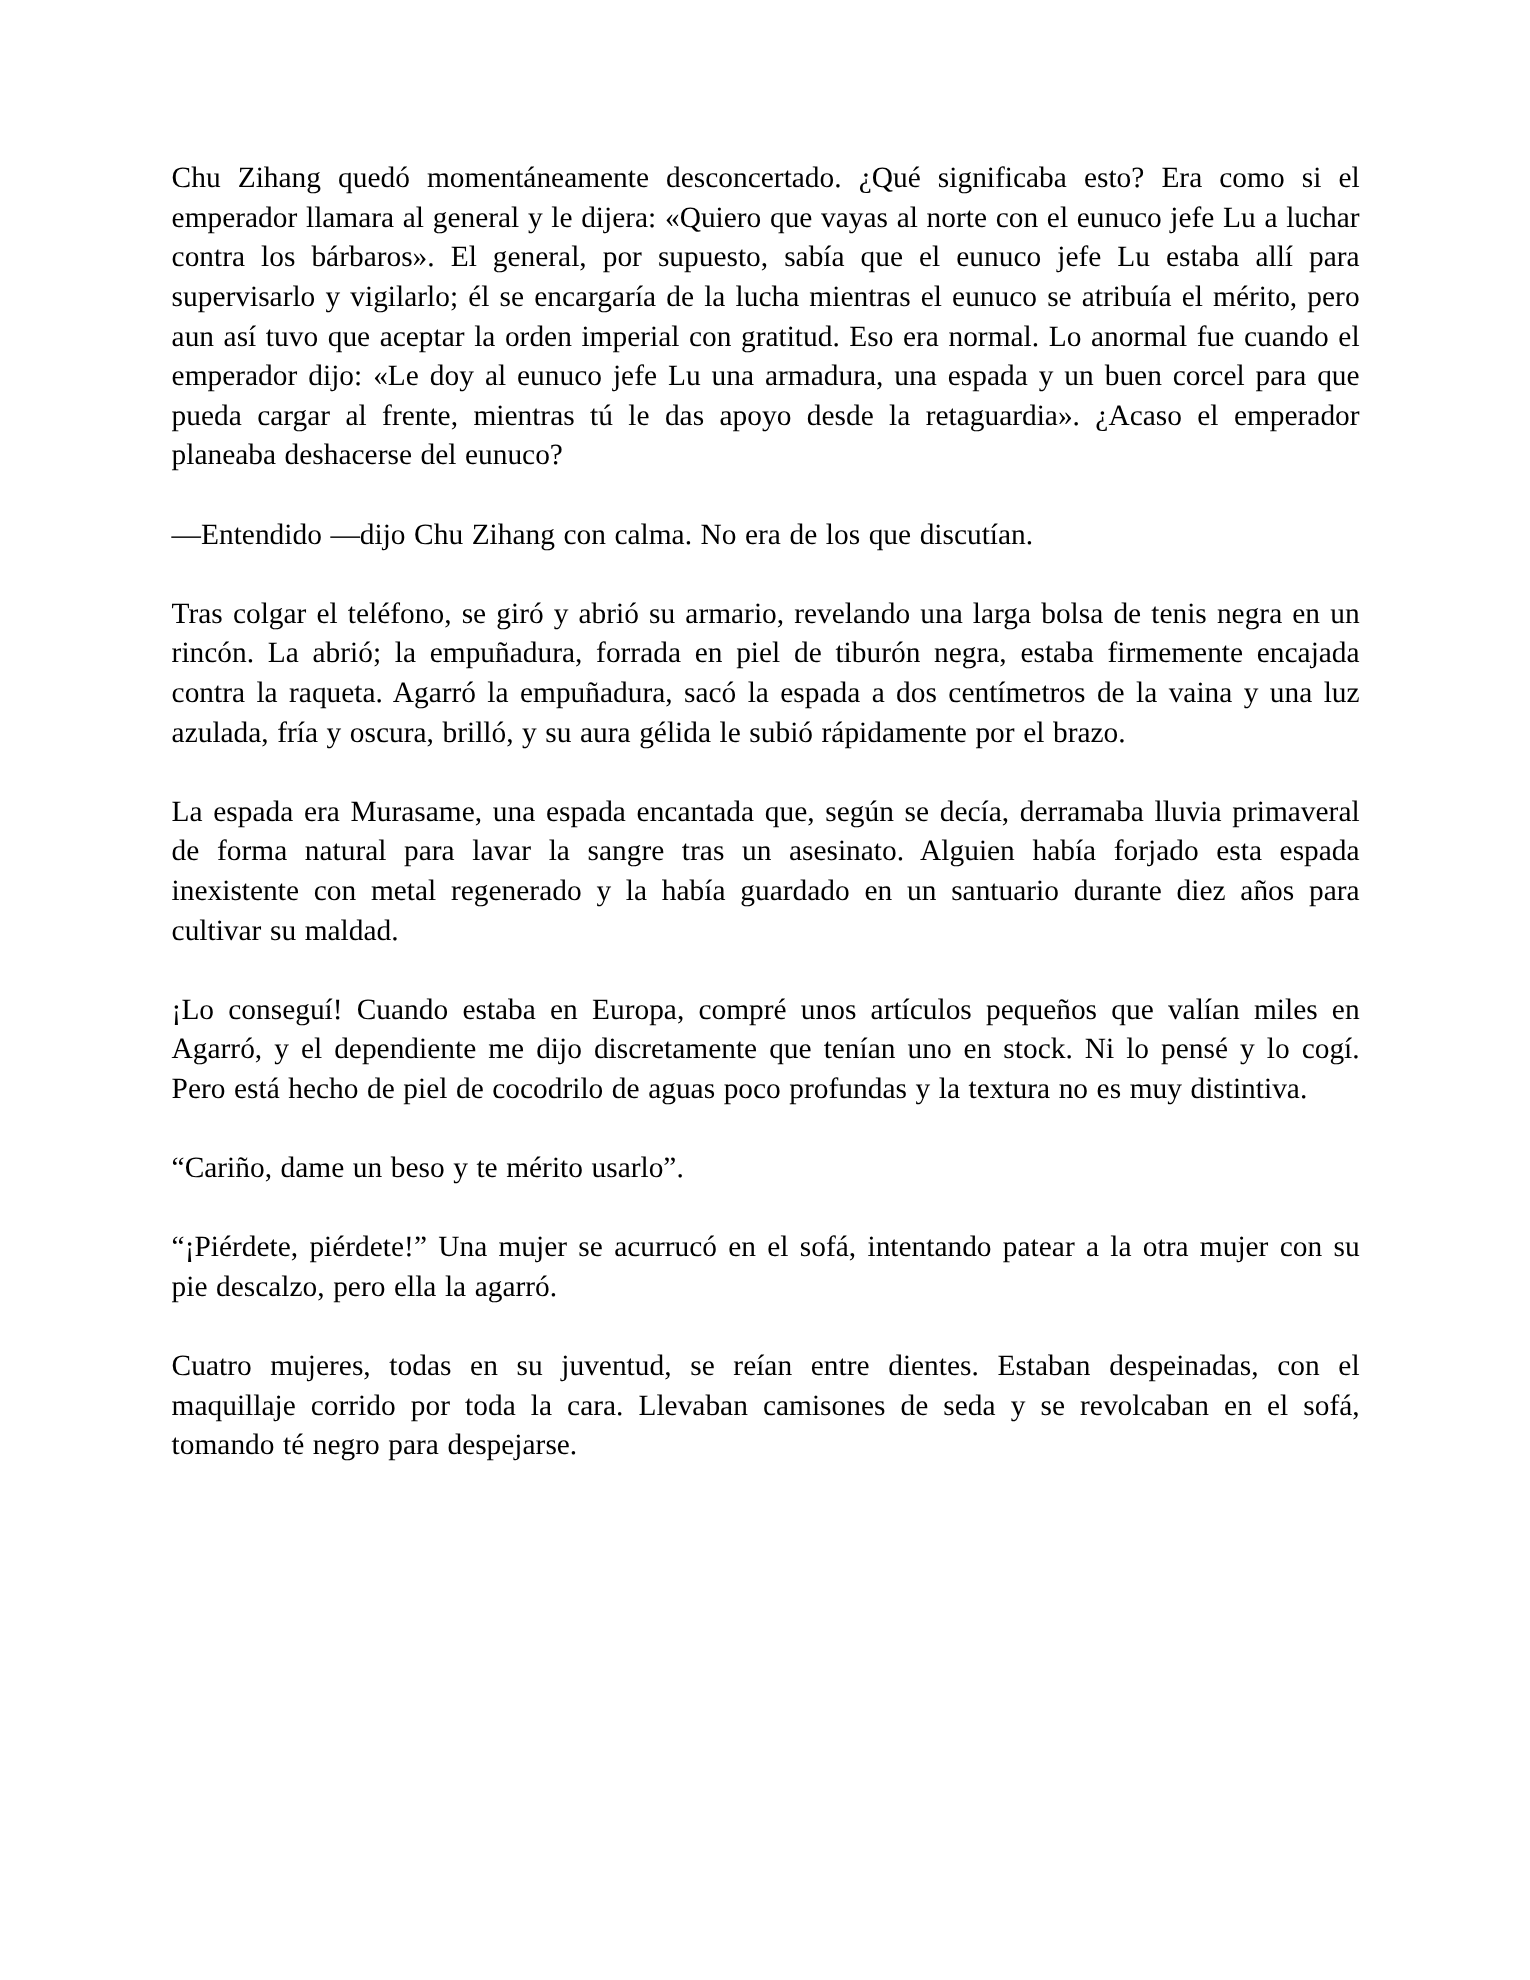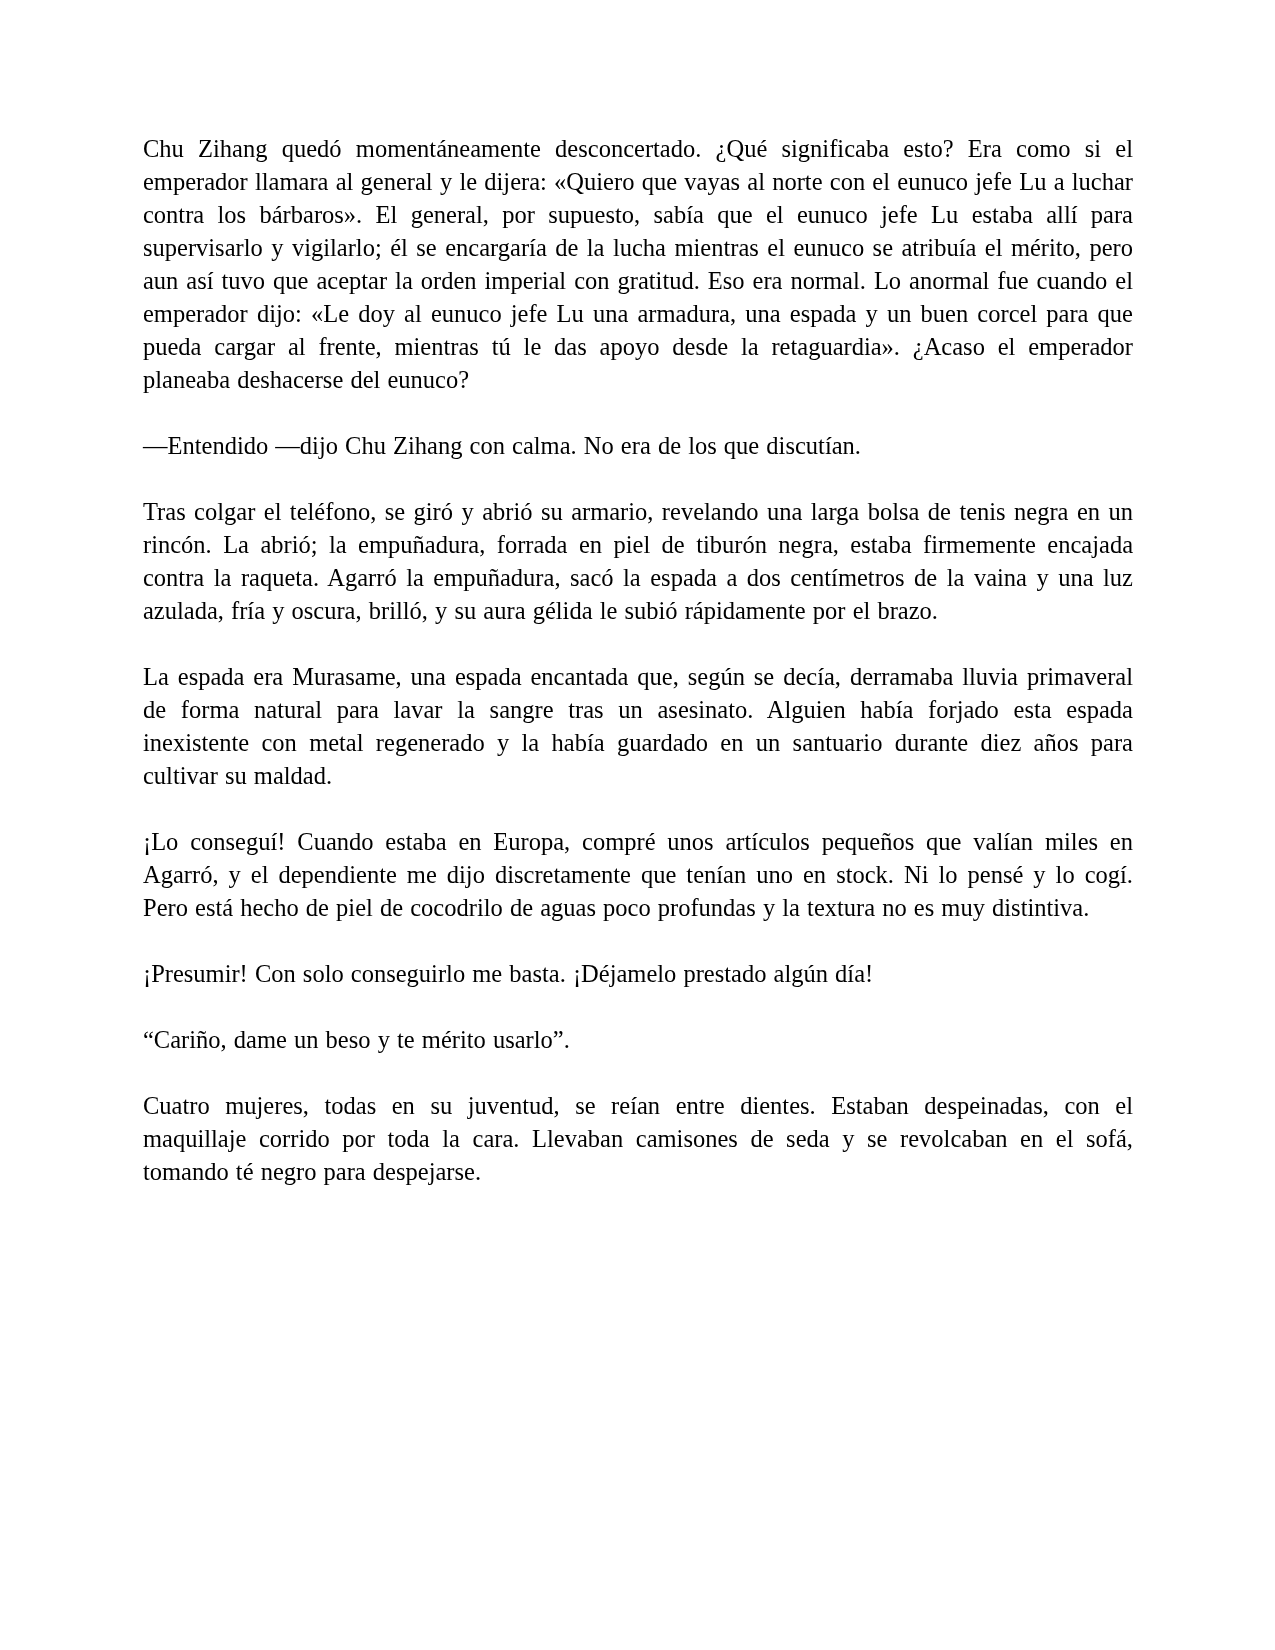--- a/index.html
+++ b/index.html
@@ -45,20 +45,20 @@
 </head>
 <body>
 
 <div class="page">
   <main class="text-block">
     <p class="para">Chu Zihang quedó momentáneamente desconcertado. ¿Qué significaba esto? Era como si el emperador llamara al general y le dijera: «Quiero que vayas al norte con el eunuco jefe Lu a luchar contra los bárbaros». El general, por supuesto, sabía que el eunuco jefe Lu estaba allí para supervisarlo y vigilarlo; él se encargaría de la lucha mientras el eunuco se atribuía el mérito, pero aun así tuvo que aceptar la orden imperial con gratitud. Eso era normal. Lo anormal fue cuando el emperador dijo: «Le doy al eunuco jefe Lu una armadura, una espada y un buen corcel para que pueda cargar al frente, mientras tú le das apoyo desde la retaguardia». ¿Acaso el emperador planeaba deshacerse del eunuco?</p>
     <p class="para">—Entendido —dijo Chu Zihang con calma. No era de los que discutían.</p>
     <p class="para">Tras colgar el teléfono, se giró y abrió su armario, revelando una larga bolsa de tenis negra en un rincón. La abrió; la empuñadura, forrada en piel de tiburón negra, estaba firmemente encajada contra la raqueta. Agarró la empuñadura, sacó la espada a dos centímetros de la vaina y una luz azulada, fría y oscura, brilló, y su aura gélida le subió rápidamente por el brazo.</p>
     <p class="para">La espada era Murasame, una espada encantada que, según se decía, derramaba lluvia primaveral de forma natural para lavar la sangre tras un asesinato. Alguien había forjado esta espada inexistente con metal regenerado y la había guardado en un santuario durante diez años para cultivar su maldad.</p>
     <p class="para">¡Lo conseguí! Cuando estaba en Europa, compré unos artículos pequeños que valían miles en Agarró, y el dependiente me dijo discretamente que tenían uno en stock. Ni lo pensé y lo cogí. Pero está hecho de piel de cocodrilo de aguas poco profundas y la textura no es muy distintiva.</p>
-    <p class="para">¡Presumir! Con solo conseguirlo me basta. ¡Déjamelo prestado algún día!</p>
     <p class="para">“Cariño, dame un beso y te mérito usarlo”.</p>
+    <p class="para">“¡Piérdete, piérdete!” Una mujer se acurrucó en el sofá, intentando patear a la otra mujer con su pie descalzo, pero ella la agarró.</p>
     <p class="para">Cuatro mujeres, todas en su juventud, se reían entre dientes. Estaban despeinadas, con el maquillaje corrido por toda la cara. Llevaban camisones de seda y se revolcaban en el sofá, tomando té negro para despejarse.</p>
   </main>
   <footer class="page-footer">
     <span class="page-number">60</span>
   </footer>
 </div>
 
 </body></html>

